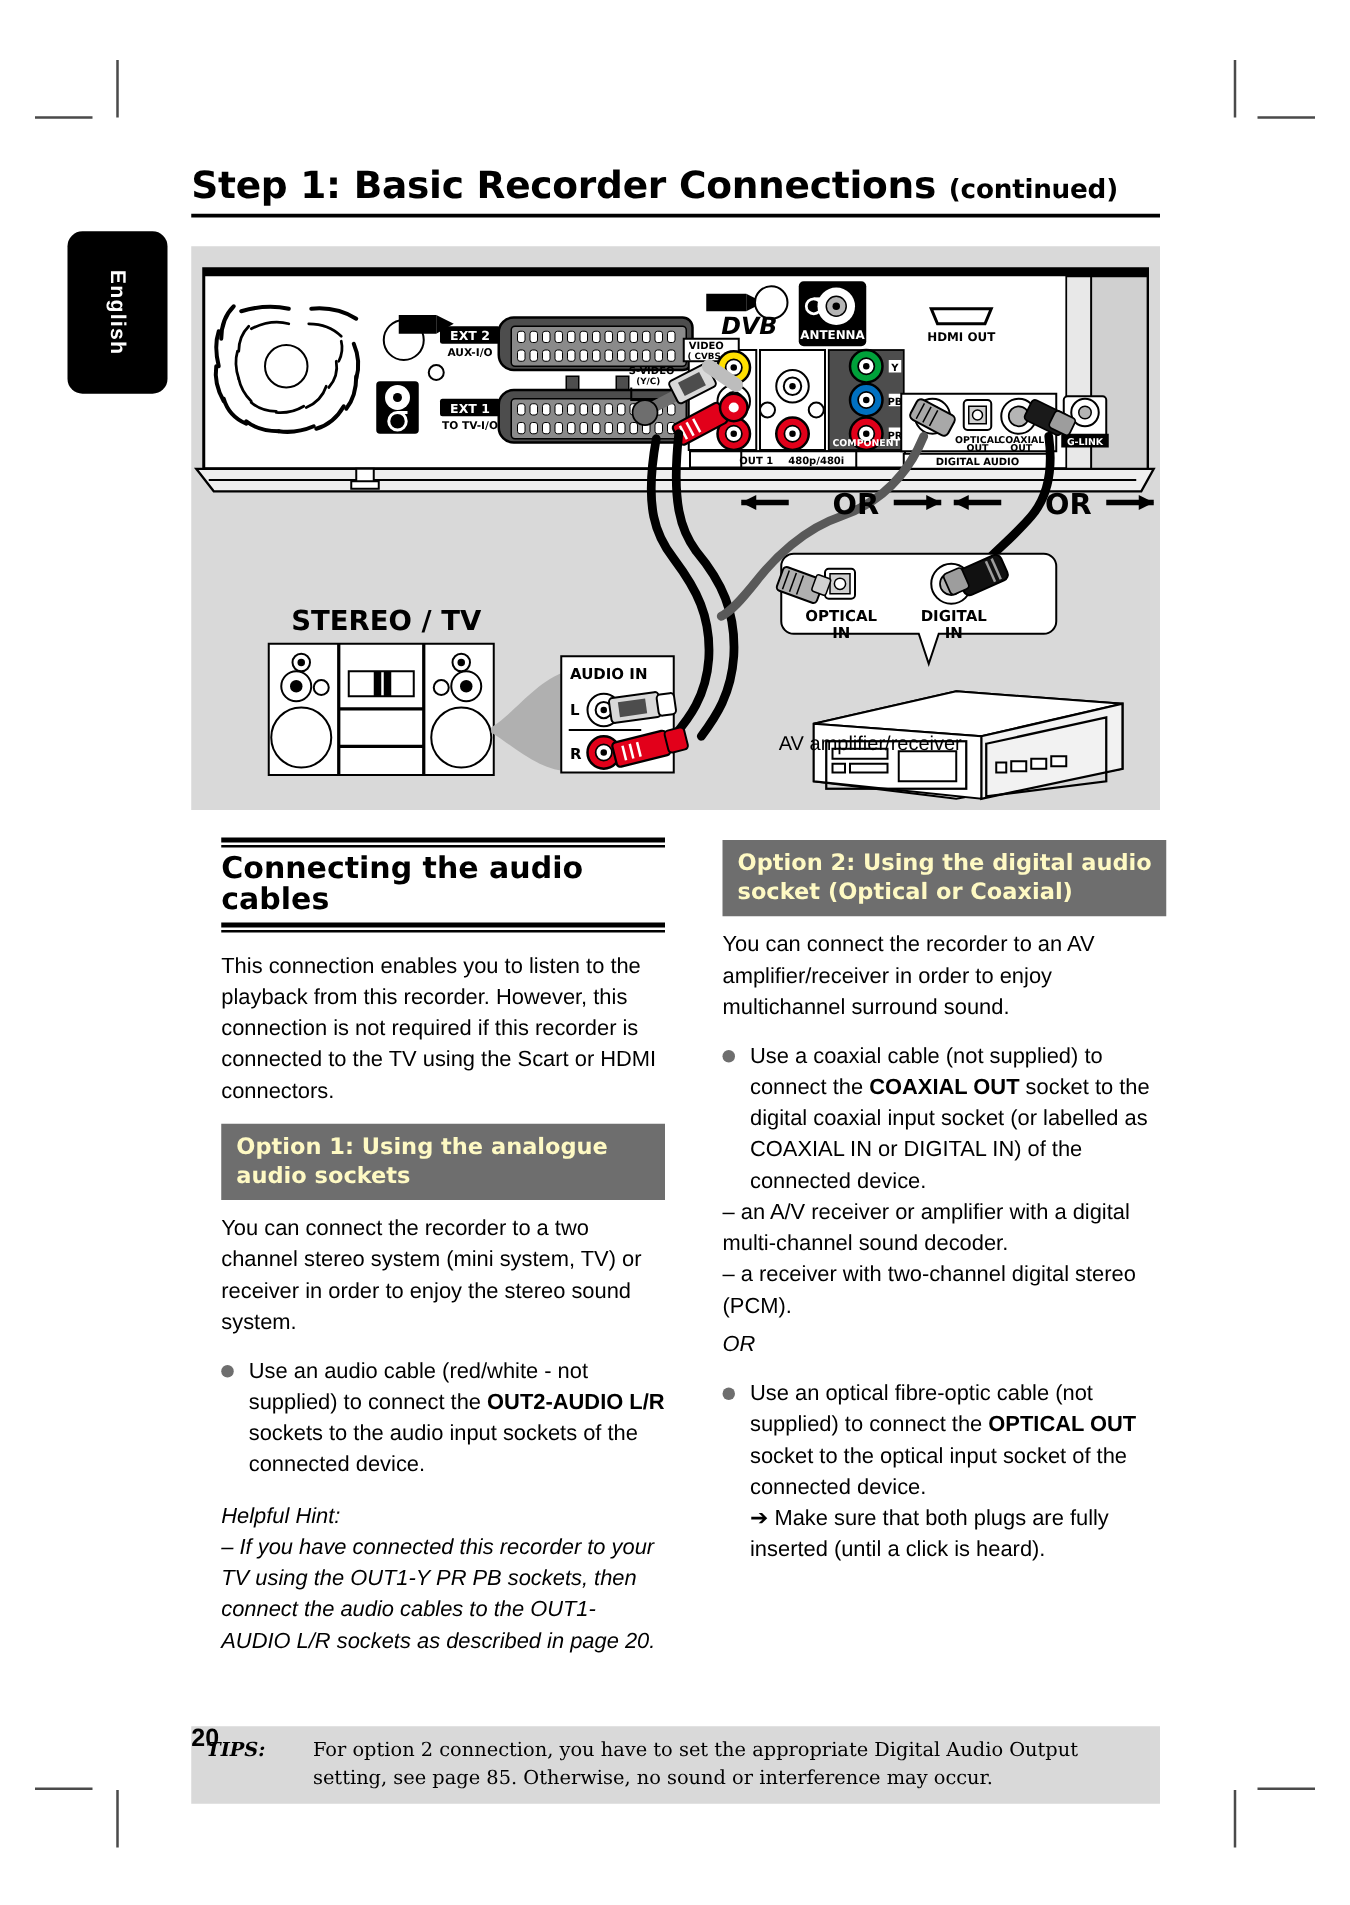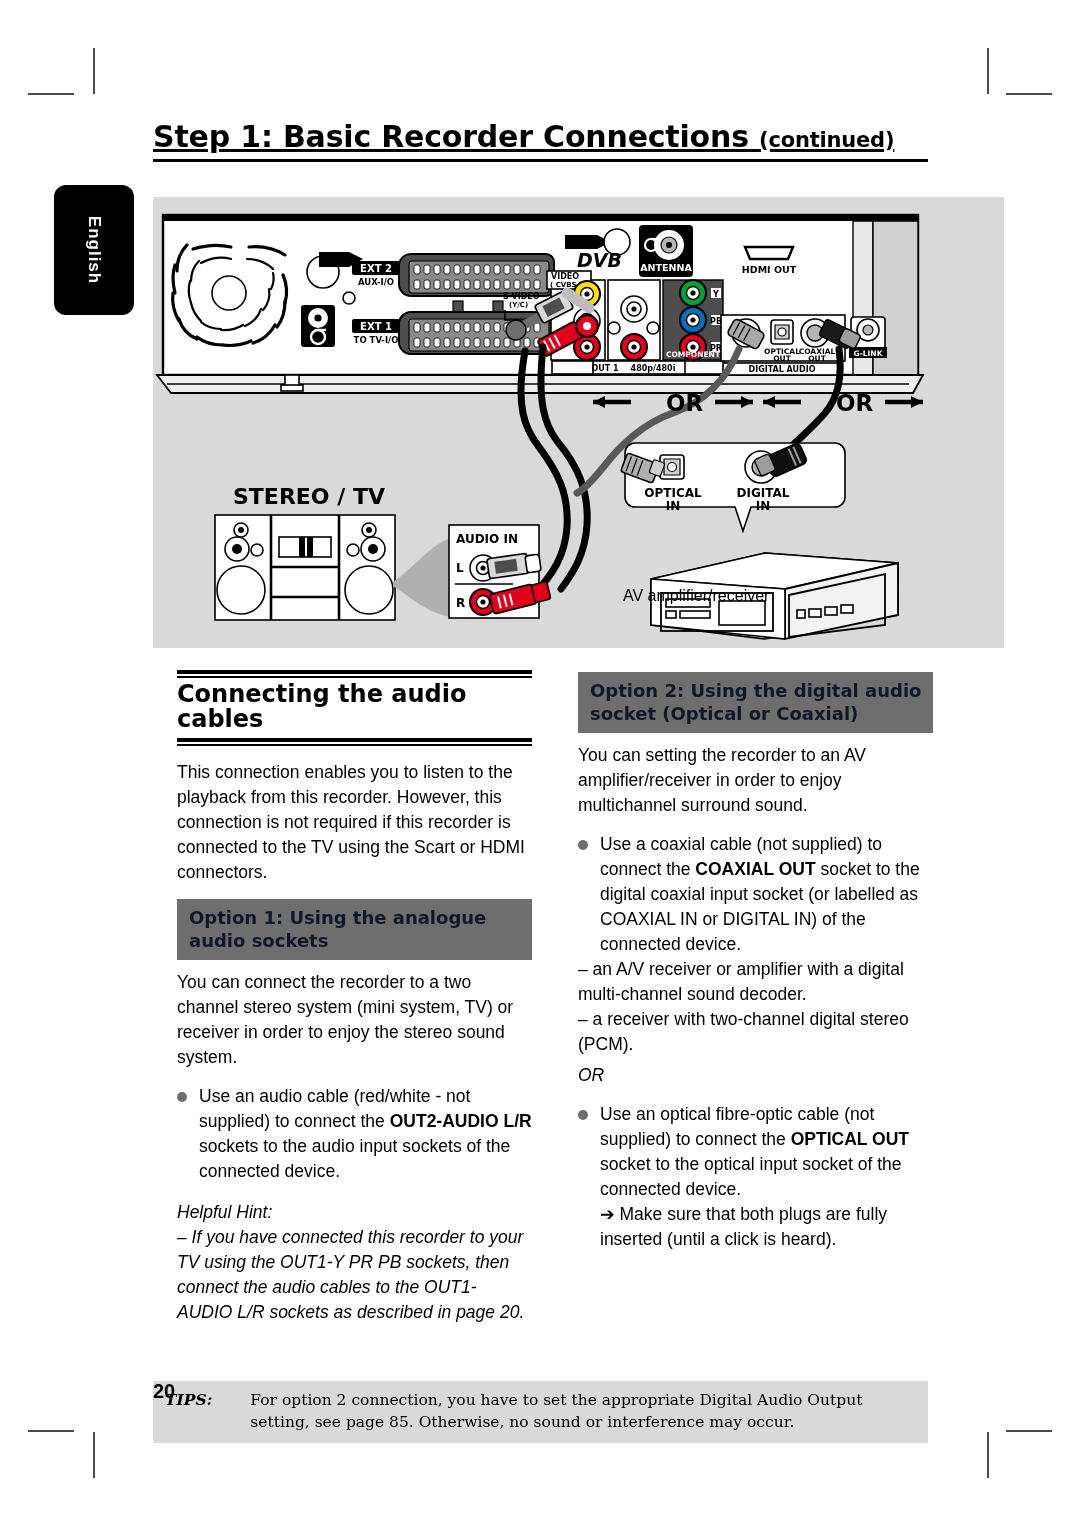--- a/index.html
+++ b/index.html
@@ -13,46 +13,46 @@
 
   
   #lang-tab{position:absolute;left:54px;top:185px;width:80px;height:130px;
             background:#000;border-radius:12px;}
   #lang-tab .txt{position:absolute;left:50%;top:50%;
             transform:translate(-50%,-50%) rotate(90deg);
             color:#fff;font-weight:bold;font-size:17px;letter-spacing:1px;
             white-space:nowrap;}
 
   
-  #page-header{position:absolute;left:153px;top:119px;width:775px;text-decoration:underline;}
+  #page-header{position:absolute;left:153px;top:131px;width:775px;}
   #page-header .title{font-size:30px;font-weight:bold;letter-spacing:-.2px;
             font-family:"DejaVu Sans",sans-serif;}
   #page-header .title .cont{font-size:21px;}
   #page-header .rule{margin-top:5px;border-bottom:3px solid #000;}
 
   
-  #diagram{position:absolute;left:153px;top:197px;width:851px;height:451px;
+  #diagram{position:absolute;left:153px;top:197px;width:775px;height:451px;
            background:#d9d9d9;overflow:hidden;}
   #diagram svg{position:absolute;left:0;top:0;}
 
   
   .col{position:absolute;width:355px;font-size:17.5px;line-height:25px;}
   #col-left{left:177px;top:670px;}
   #col-right{left:578px;top:672px;}
 
   .sec-title{font-size:24px;font-weight:bold;font-family:"DejaVu Sans",sans-serif;
              padding:4px 0 6px 0;}
   .rule-dbl{border-top:4px solid #000;border-bottom:2px solid #000;height:2px;
             margin:0 0 0 0;}
   .rule-dbl2{border-top:4px solid #000;border-bottom:2px solid #000;height:2px;
             margin:0 0 14px 0;}
 
   .para{margin:0 0 14px 0;}
 
-  .opt-head{background:#6e6e6e;color:#0f172a;font-weight:bold;font-size:18px;
+  .opt-head{background:#6e6e6e;color:#fef9c3;font-weight:bold;font-size:18px;
             line-height:23px;padding:7px 10px 8px 12px;margin:10px 0 10px 0;
             font-family:"DejaVu Sans",sans-serif;}
 
   .bullet{position:relative;padding-left:22px;margin:14px 0 0 0;}
   .bullet .dot{position:absolute;left:0;top:8px;width:10px;height:10px;
                border-radius:50%;background:#6e6e6e;}
   .dash-line{margin:0;}
   .hint{font-style:italic;margin-top:16px;}
   .or-it{font-style:italic;margin:6px 0 0 0;}
   b{font-weight:bold;}
@@ -553,21 +553,21 @@
 
   <div class="hint">
     <div>Helpful Hint:</div>
     <div>– If you have connected this recorder to your TV using the OUT1-Y PR PB sockets, then connect the audio cables to the OUT1-AUDIO L/R sockets as described in page 20.</div>
   </div>
 </div>
 
 <div class="col" id="col-right">
   <div class="opt-head" style="margin-top:0;">Option 2: Using the digital audio socket (Optical or Coaxial)</div>
 
-  <p class="para">You can setting the recorder to an AV amplifier/receiver in order to enjoy multichannel surround sound.</p>
+  <p class="para">You can connect the recorder to an AV amplifier/receiver in order to enjoy multichannel surround sound.</p>
 
   <div class="bullet">
     <span class="dot"></span>
     <span>Use a coaxial cable (not supplied) to connect the </span><b>COAXIAL OUT</b><span> socket to the digital coaxial input socket (or labelled as COAXIAL IN or DIGITAL IN) of the connected device.</span>
   </div>
 
   <p class="dash-line">– an A/V receiver or amplifier with a digital multi-channel sound decoder.</p>
   <p class="dash-line">– a receiver with two-channel digital stereo (PCM).</p>
 
   <p class="or-it">OR</p>

